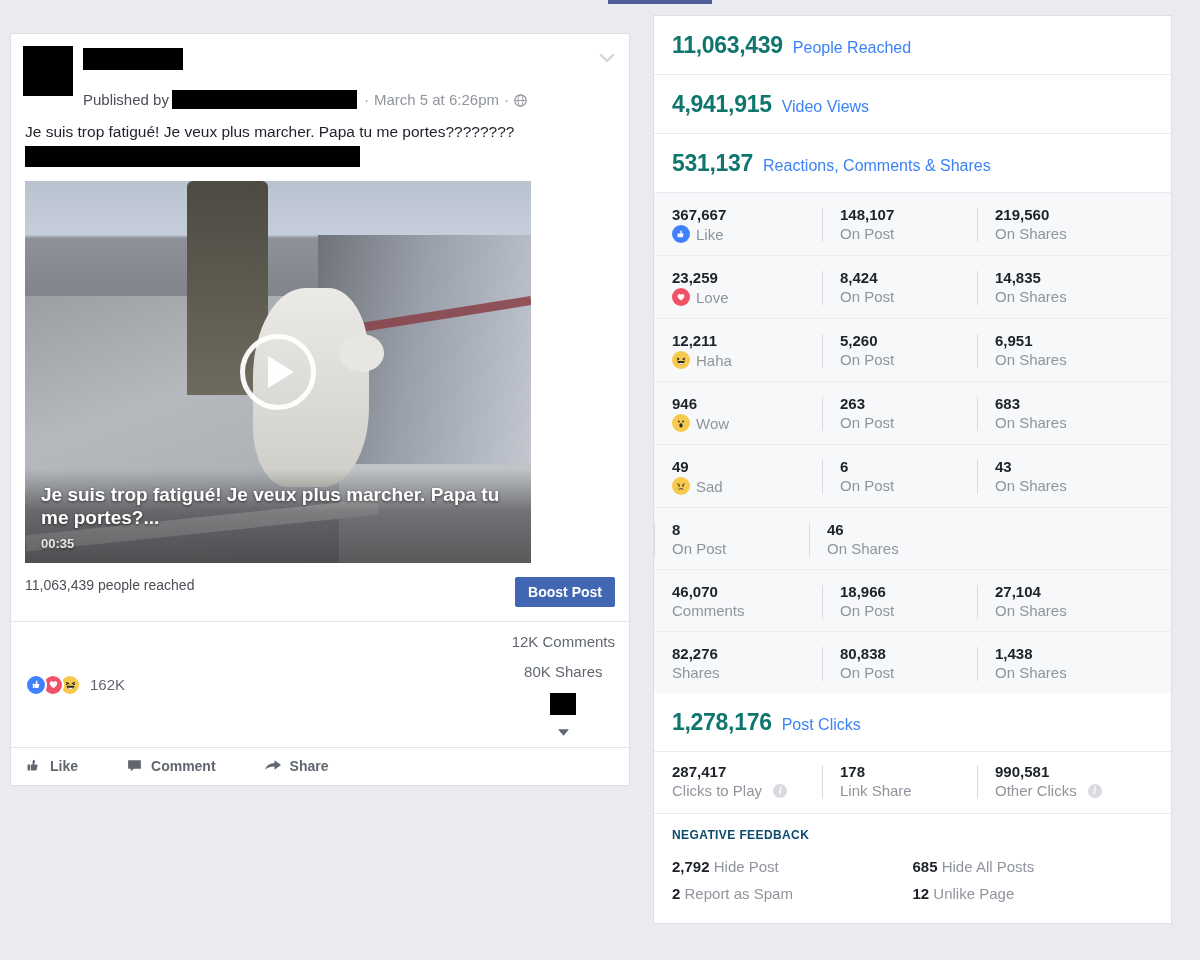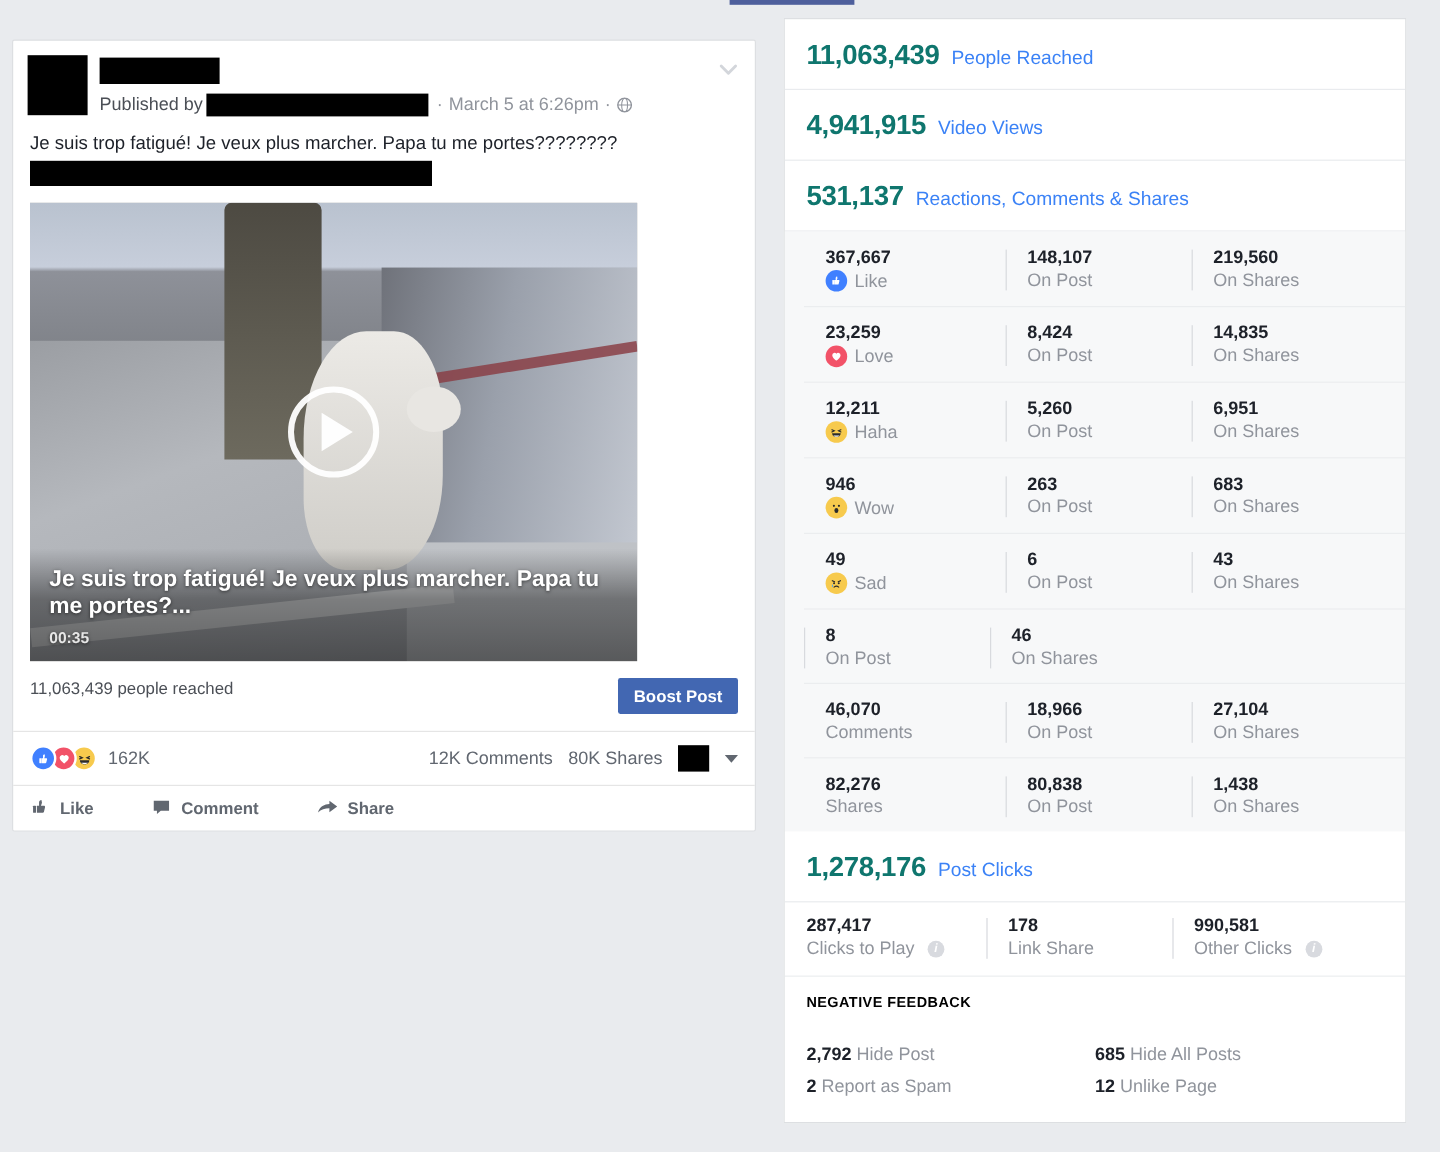--- a/index.html
+++ b/index.html
@@ -22,21 +22,21 @@
     position: absolute; left: 10px; top: 33px;
     width: 620px;
     background: #ffffff;
     border: 1px solid #dddfe2;
     border-radius: 2px;
   }
   .post-head { display: flex; padding: 12px 12px 0 12px; position: relative; }
   .avatar { width: 50px; height: 50px; background: #000; flex: 0 0 50px; }
   .head-text { margin-left: 10px; padding-top: 2px; }
   .redact-name { width: 100px; height: 22px; background: #000; }
-  .byline { display: flex; align-items: center; font-size: 15px; color: #90949c; margin-top: 8px; }
+  .byline { display: flex; align-items: center; font-size: 15px; color: #90949c; margin-top: 20px; }
   .byline .pub { color: #4b4f56; }
   .redact-author { width: 185px; height: 19px; background: #000; margin: 0 2px 0 3px; }
   .dot-sep { margin: 0 5px; color: #90949c; }
   .globe-icon { display: inline-block; width: 13px; height: 13px; }
   .chevron-btn {
     position: absolute; right: 10px; top: 14px;
     width: 24px; height: 20px; display: flex; align-items: center; justify-content: center;
   }
 
   .post-message { font-size: 15.5px; color: #1d2129; padding: 13px 14px 0 14px; line-height: 1.3; }
@@ -85,39 +85,39 @@
 
   .counts-row { display: flex; align-items: center; justify-content: space-between;
     padding: 11px 14px; border-bottom: 1px solid #e5e5e5; }
   .reac-pills { display: flex; align-items: center; }
   .pill { width: 22px; height: 22px; border-radius: 50%; border: 2px solid #fff;
     display: flex; align-items: center; justify-content: center; font-size: 12px; }
   .pill.like { background: #4080ff; margin-left: 0; z-index: 3; }
   .pill.love { background: #f25268; margin-left: -5px; z-index: 2; }
   .pill.haha { background: #f7ca4d; margin-left: -5px; z-index: 1; }
   .count-num { font-size: 15px; color: #616770; margin-left: 9px; }
-  .counts-right { display: flex; align-items: center; font-size: 15px; color: #616770; gap: 13px; }
+  .counts-right { display: flex; align-items: center; font-size: 15px; color: #616770; gap: 13px; flex-direction: column; }
   .redact-small { width: 26px; height: 22px; background: #000; }
 
   .actions-row { display: flex; align-items: center; padding: 9px 14px 11px 14px; gap: 48px; }
   .action { display: flex; align-items: center; gap: 8px; font-size: 14px; font-weight: bold; color: #616770; }
 
   
   .insights {
     position: absolute; left: 653px; top: 15px;
     width: 519px; background: #fff; border: 1px solid #dddfe2;
   }
   .big-row { display: flex; align-items: baseline; padding: 16px 18px 15px 18px;
     border-bottom: 1px solid #e9ebee; }
   .big-num { font-size: 23px; font-weight: bold; color: #0f766e; letter-spacing: -.3px; }
   .big-label { font-size: 16px; color: #3b82f6; margin-left: 10px; }
 
   .reac-table { background: #f7f8f9; }
   .reac-row { display: flex; align-items: flex-start; padding: 13px 0 12px 0;
-    border-bottom: 1px solid #ebedef; margin-left: 16px; }
+    border-bottom: 1px solid #ebedef; }
   .reac-row:last-child { border-bottom: none; }
   .rcell { padding-left: 18px; position: relative; }
   .rcell.c1 { width: 168px; }
   .rcell.c2 { width: 155px; }
   .rcell.c3 { width: 170px; }
   .rcell.c2::before, .rcell.c3::before {
     content: ""; position: absolute; left: 0; top: 2px; width: 1px; height: 34px; background: #d8dade;
   }
   .rnum { font-size: 15px; font-weight: bold; color: #1d2129; }
   .rlab { font-size: 15px; color: #90949c; margin-top: 2px; display: flex; align-items: center; gap: 6px; }
@@ -130,21 +130,21 @@
   .e-sad  { background: #f7ca4d; }
   .e-angry{ background: linear-gradient(#f2826a, #e9573f); }
 
   .clicks-block { padding: 0; background: #fff; }
   .clicks-row { display: flex; align-items: flex-start; padding: 11px 0 14px 0; border-bottom: 1px solid #e9ebee; }
   .info-i { display: inline-flex; align-items: center; justify-content: center;
     width: 14px; height: 14px; border-radius: 50%; background: #d8dadf; color: #fff;
     font-size: 10px; font-style: italic; font-weight: bold; margin-left: 5px; }
 
   .neg-block { padding: 14px 18px 16px 18px; background: #fff; }
-  .neg-head { font-size: 12px; font-weight: bold; color: #000000; letter-spacing: .4px; margin-bottom: 23px; }
+  .neg-head { font-size: 12px; font-weight: bold; color: #0c4a6e; letter-spacing: .4px; margin-bottom: 11px; }
   .neg-grid { display: flex; flex-wrap: wrap; }
   .neg-item { width: 50%; font-size: 15px; color: #90949c; padding: 5px 0; }
   .neg-item b { color: #1d2129; font-weight: bold; }
 </style>
 </head>
 <body>
 
 <div class="page">
 
   <div class="tab-indicator"></div>

